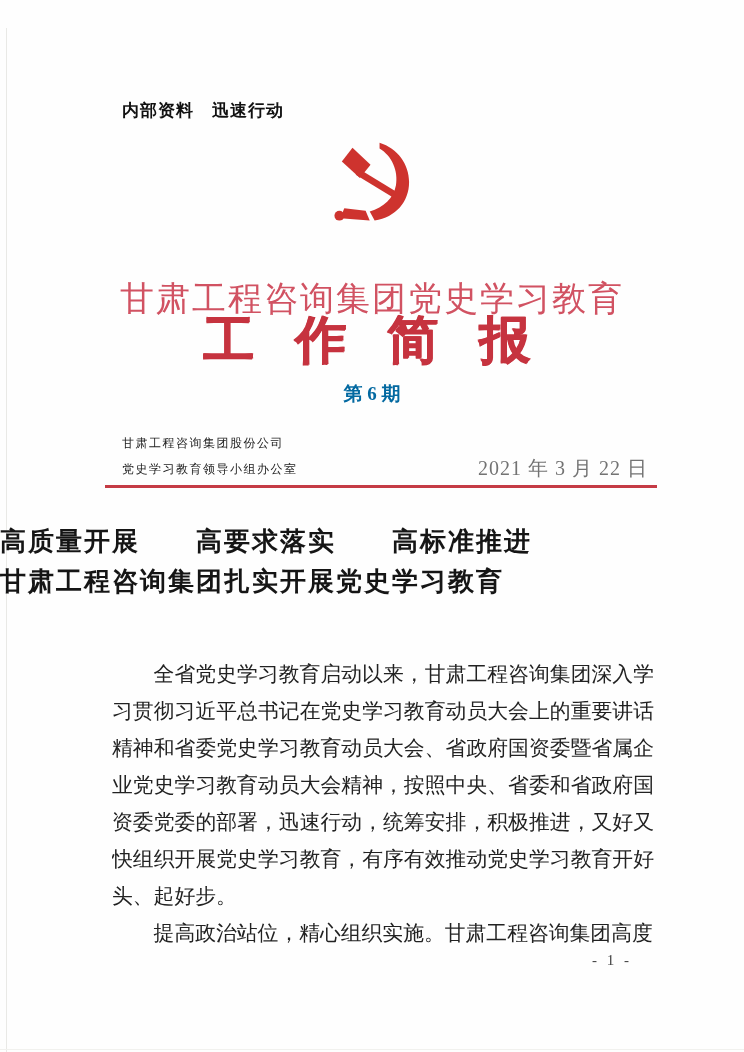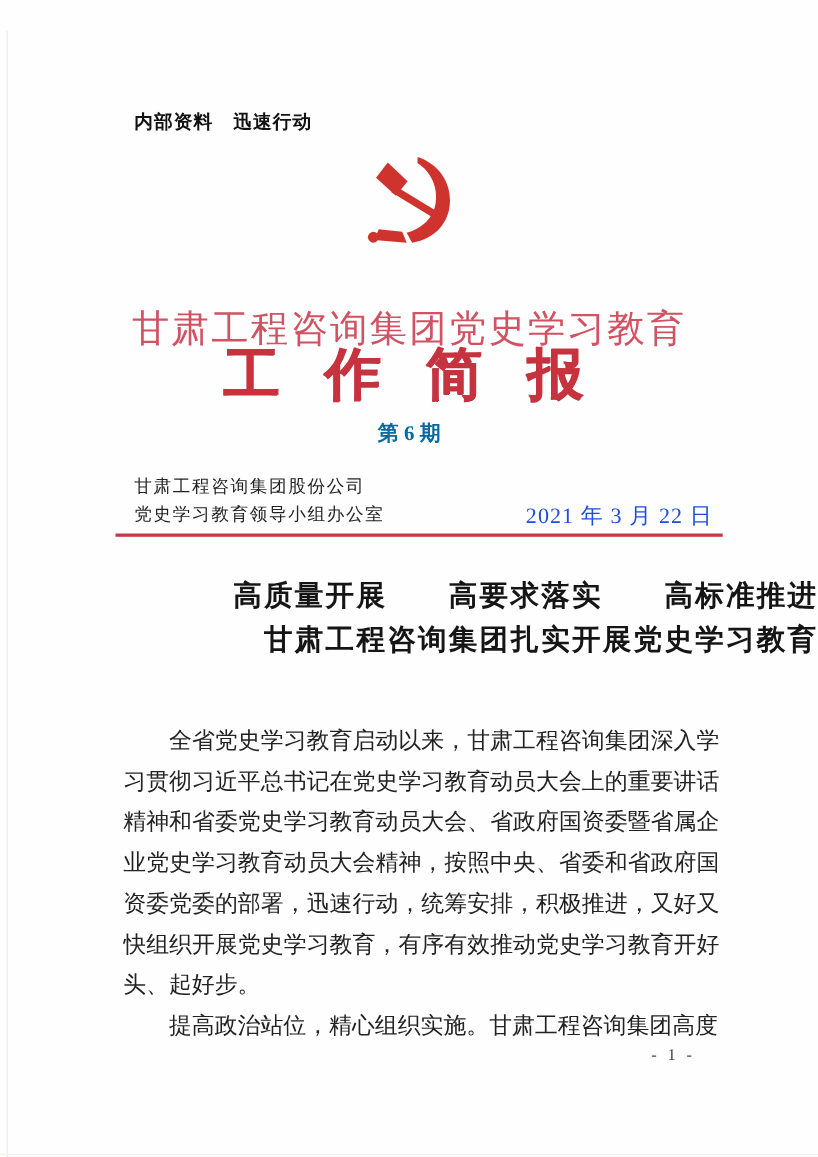--- a/index.html
+++ b/index.html
@@ -40,35 +40,35 @@
   }
 
   .issue{
     position:absolute;left:0;top:381px;width:100%;
     text-align:center;
     font-size:19px;font-weight:bold;color:#0369a1;
   }
 
   .org-block{
     position:absolute;left:122px;top:430px;
-    font-size:16px;line-height:26px;letter-spacing:1.5px;color:#222;
+    font-size:12px;line-height:26px;letter-spacing:1.5px;color:#222;
   }
   .date{
     position:absolute;right:96px;top:455px;
-    font-size:20px;letter-spacing:1px;color:#1d4ed8;
+    font-size:20px;letter-spacing:1px;color:#737373;
   }
 
   .rule{
     position:absolute;left:105px;top:485px;width:552px;height:3px;
     background:#c53b45;
   }
 
   .headline{
     position:absolute;left:0;top:522px;width:100%;
-    text-align:right;font-weight:bold;
+    text-align:left;font-weight:bold;
     font-size:26px;line-height:40px;letter-spacing:2px;color:#151515;
   }
 
   .body-text{
     position:absolute;left:112px;top:655px;width:542px;height:296px;
     overflow:hidden;
     font-size:20.8px;line-height:37px;
     text-align:justify;color:#222;
   }
   .body-text p{margin:0;text-indent:2em;}

